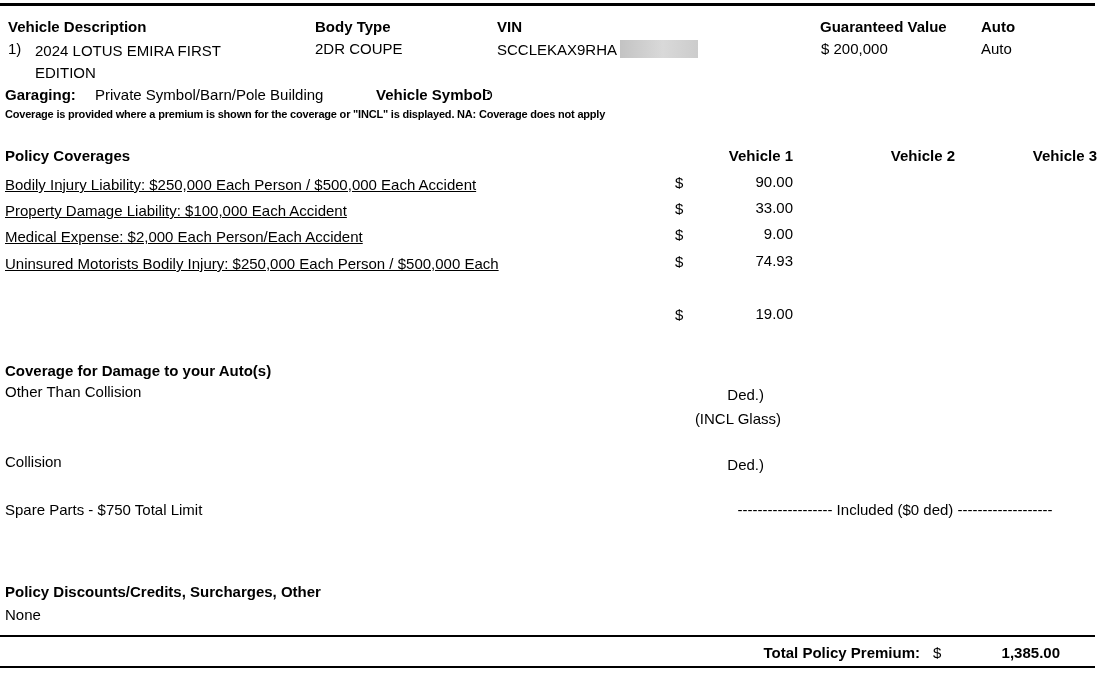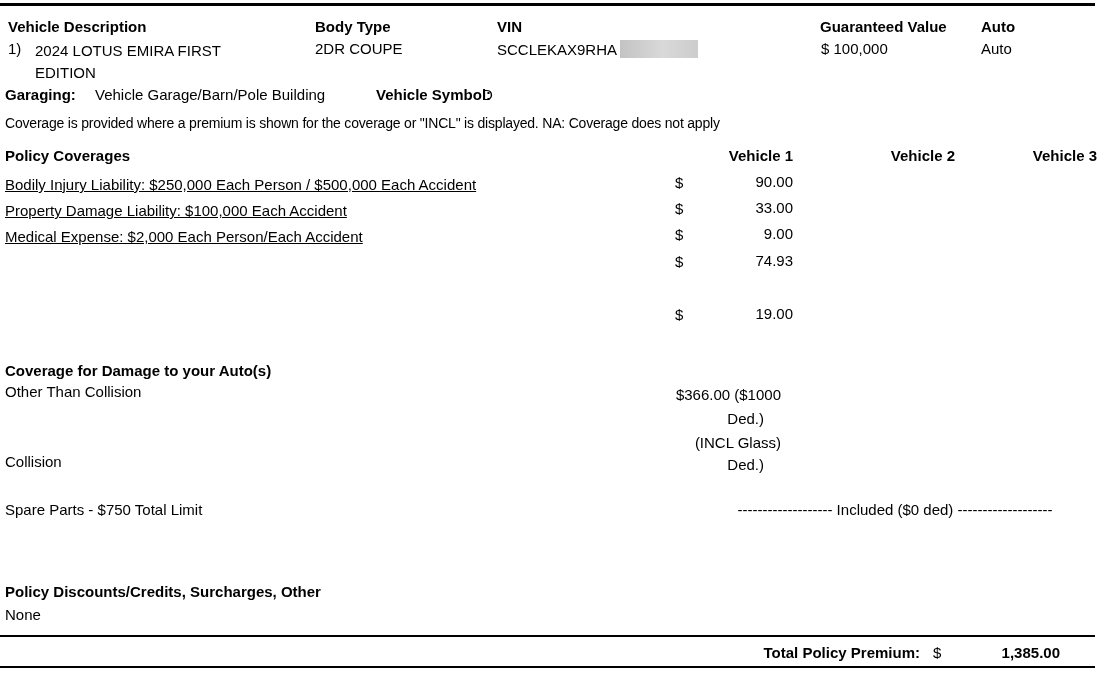--- a/index.html
+++ b/index.html
@@ -18,47 +18,46 @@
   .center { text-align:center; }
   .lh22 { line-height:22px; }
   .lh26 { line-height:26px;text-decoration:underline; }
   .lh24 { line-height:24px; }
   .redact {
     display:inline-block; width:78px; height:18px; margin-left:3px;
     background:linear-gradient(90deg,#c3c3c3,#d9d9d9 55%,#cccccc);
     vertical-align:text-bottom;
   }
   .notice {
-    font-weight:normal; font-size:14px; letter-spacing:-0.2px;
+    font-weight:bold; font-size:11px; letter-spacing:-0.2px;
     white-space:nowrap;
-    margin-top:7px;
   }
 </style>
 </head>
 <body>
 
 <div class="rule rule-top"></div>
 
 <span class="abs b" style="left:8px;top:18px">Vehicle Description</span>
 <span class="abs b" style="left:315px;top:18px">Body Type</span>
 <span class="abs b" style="left:497px;top:18px">VIN</span>
 <span class="abs b" style="left:820px;top:18px">Guaranteed Value</span>
 <span class="abs b" style="left:981px;top:18px">Auto</span>
 
 <span class="abs" style="left:8px;top:40px">1)</span>
 <div class="abs lh22" style="left:35px;top:40px;width:212px">2024 LOTUS EMIRA FIRST EDITION</div>
 <span class="abs" style="left:315px;top:40px">2DR COUPE</span>
 <div class="abs" style="left:497px;top:40px">
   <span>SCCLEKAX9RHA</span><span class="redact"></span>
 </div>
-<span class="abs" style="left:821px;top:40px">$ 100,000</span>
+<span class="abs" style="left:821px;top:40px">$ 200,000</span>
 <span class="abs" style="left:981px;top:40px">Auto</span>
 
 <span class="abs b" style="left:5px;top:86px">Garaging:</span>
-<span class="abs" style="left:95px;top:86px">Vehicle Garage/Barn/Pole Building</span>
+<span class="abs" style="left:95px;top:86px">Private Symbol/Barn/Pole Building</span>
 <span class="abs b" style="left:376px;top:86px">Vehicle Symbol:</span>
 <span class="abs" style="left:482px;top:86px">D</span>
 
 <div class="abs notice" style="left:5px;top:108px">Coverage is provided where a premium is shown for the coverage or "INCL" is displayed.  NA: Coverage does not apply</div>
 
 <span class="abs b" style="left:5px;top:147px">Policy Coverages</span>
 <div class="abs b right" style="left:700px;top:147px;width:93px">Vehicle 1</div>
 <div class="abs b right" style="left:862px;top:147px;width:93px">Vehicle 2</div>
 <div class="abs b right" style="left:1004px;top:147px;width:93px">Vehicle 3</div>
 
@@ -74,34 +73,34 @@
 <span class="abs" style="left:675px;top:200px">$</span>
 <div class="abs right" style="left:700px;top:199px;width:93px">33.00</div>
 
 <div class="abs lh26" style="left:5px;top:224px">
   <div>Medical Expense: $2,000 Each Person/Each Accident</div>
 </div>
 <span class="abs" style="left:675px;top:226px">$</span>
 <div class="abs right" style="left:700px;top:225px;width:93px">9.00</div>
 
 <div class="abs lh26" style="left:5px;top:251px">
+  <div>Uninsured Motorists Bodily Injury: $250,000 Each Person / $500,000 Each</div>
 </div>
 <span class="abs" style="left:675px;top:253px">$</span>
 <div class="abs right" style="left:700px;top:252px;width:93px">74.93</div>
 
 <div class="abs lh26" style="left:5px;top:304px">
 </div>
 <span class="abs" style="left:675px;top:306px">$</span>
 <div class="abs right" style="left:700px;top:305px;width:93px">19.00</div>
 
 <span class="abs b" style="left:5px;top:362px">Coverage for Damage to your Auto(s)</span>
 
 <span class="abs" style="left:5px;top:383px">Other Than Collision</span>
 <div class="abs right lh24" style="left:640px;top:383px;width:141px">
-  <div>$366.00 ($1000</div>
   <div style="padding-right:17px">Ded.)</div>
   <div>(INCL Glass)</div>
 </div>
 
 <span class="abs" style="left:5px;top:453px">Collision</span>
 <div class="abs right lh24" style="left:640px;top:453px;width:141px">
   <div style="padding-right:17px">Ded.)</div>
 </div>
 
 <span class="abs" style="left:5px;top:501px">Spare Parts - $750 Total Limit</span>

